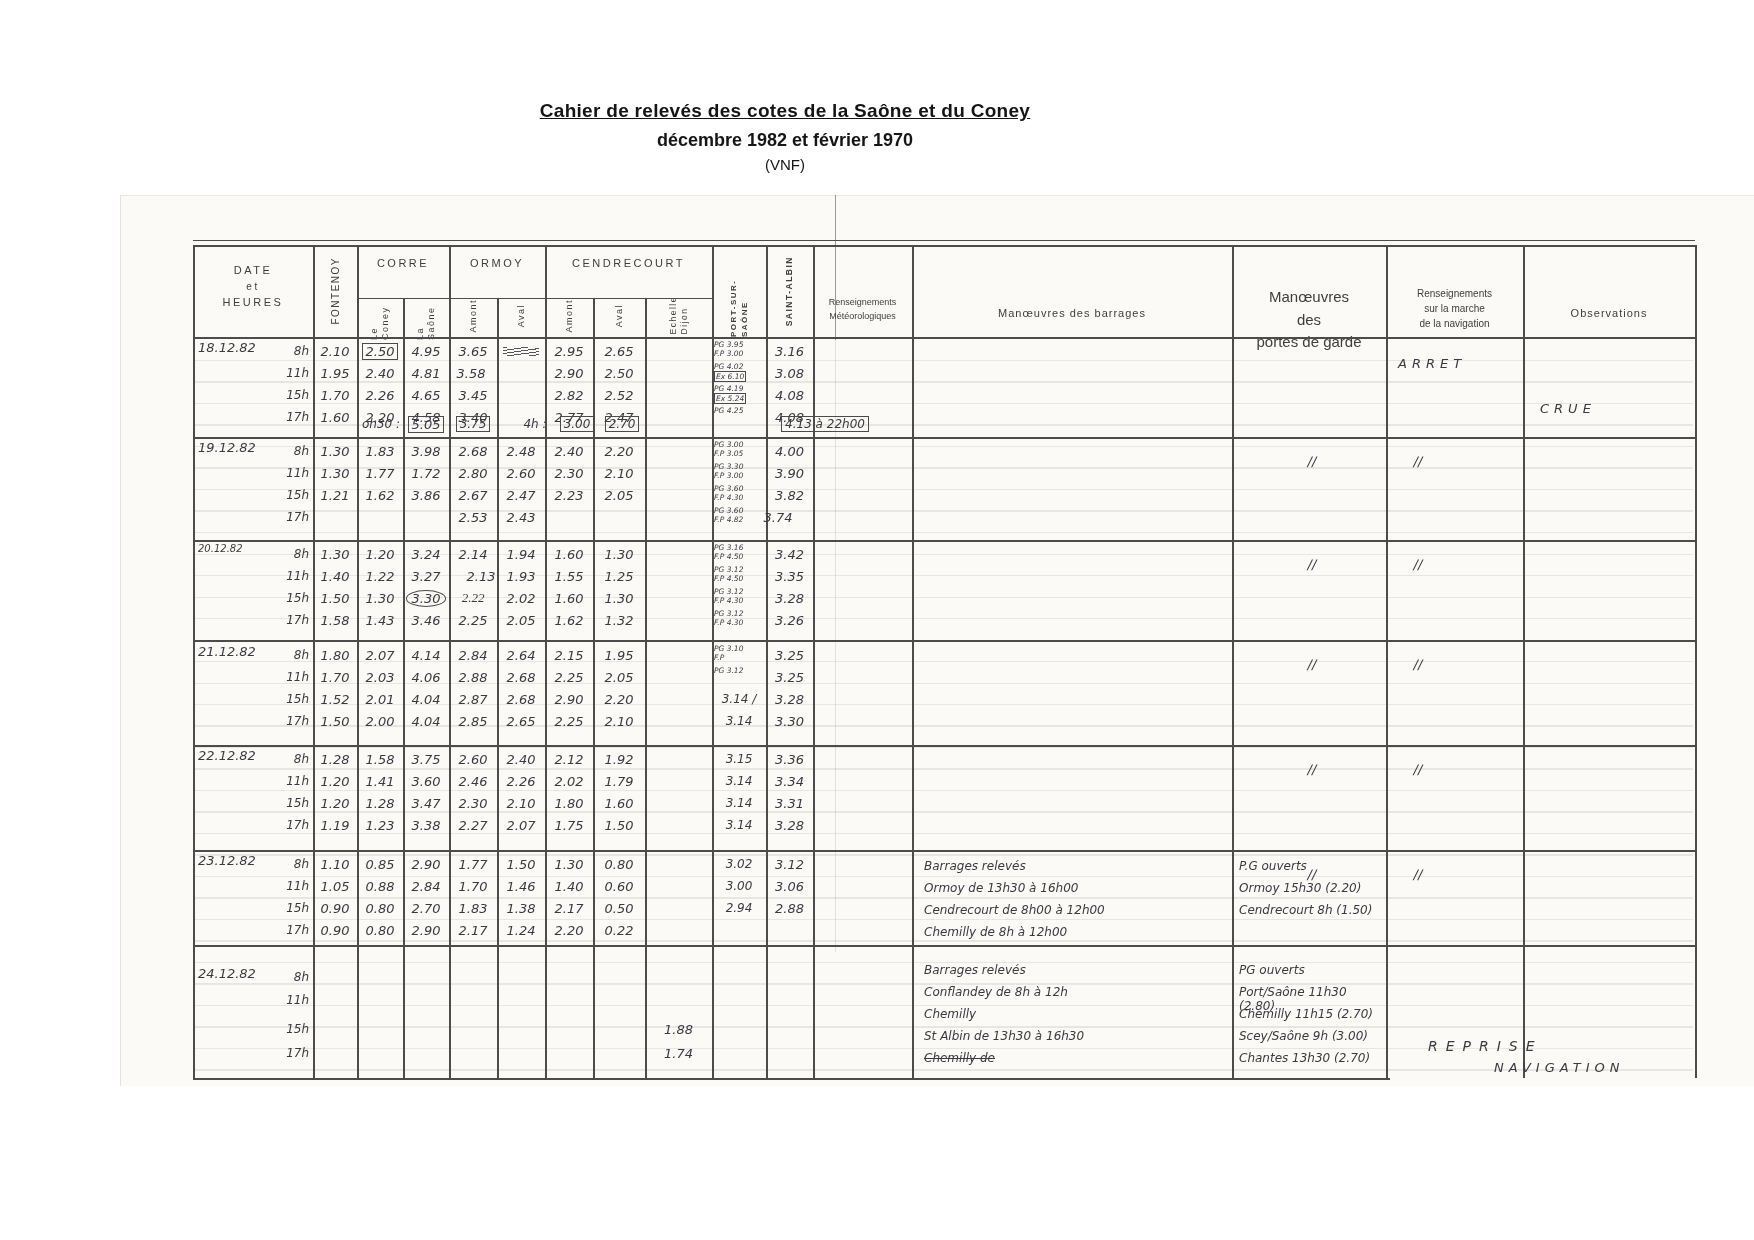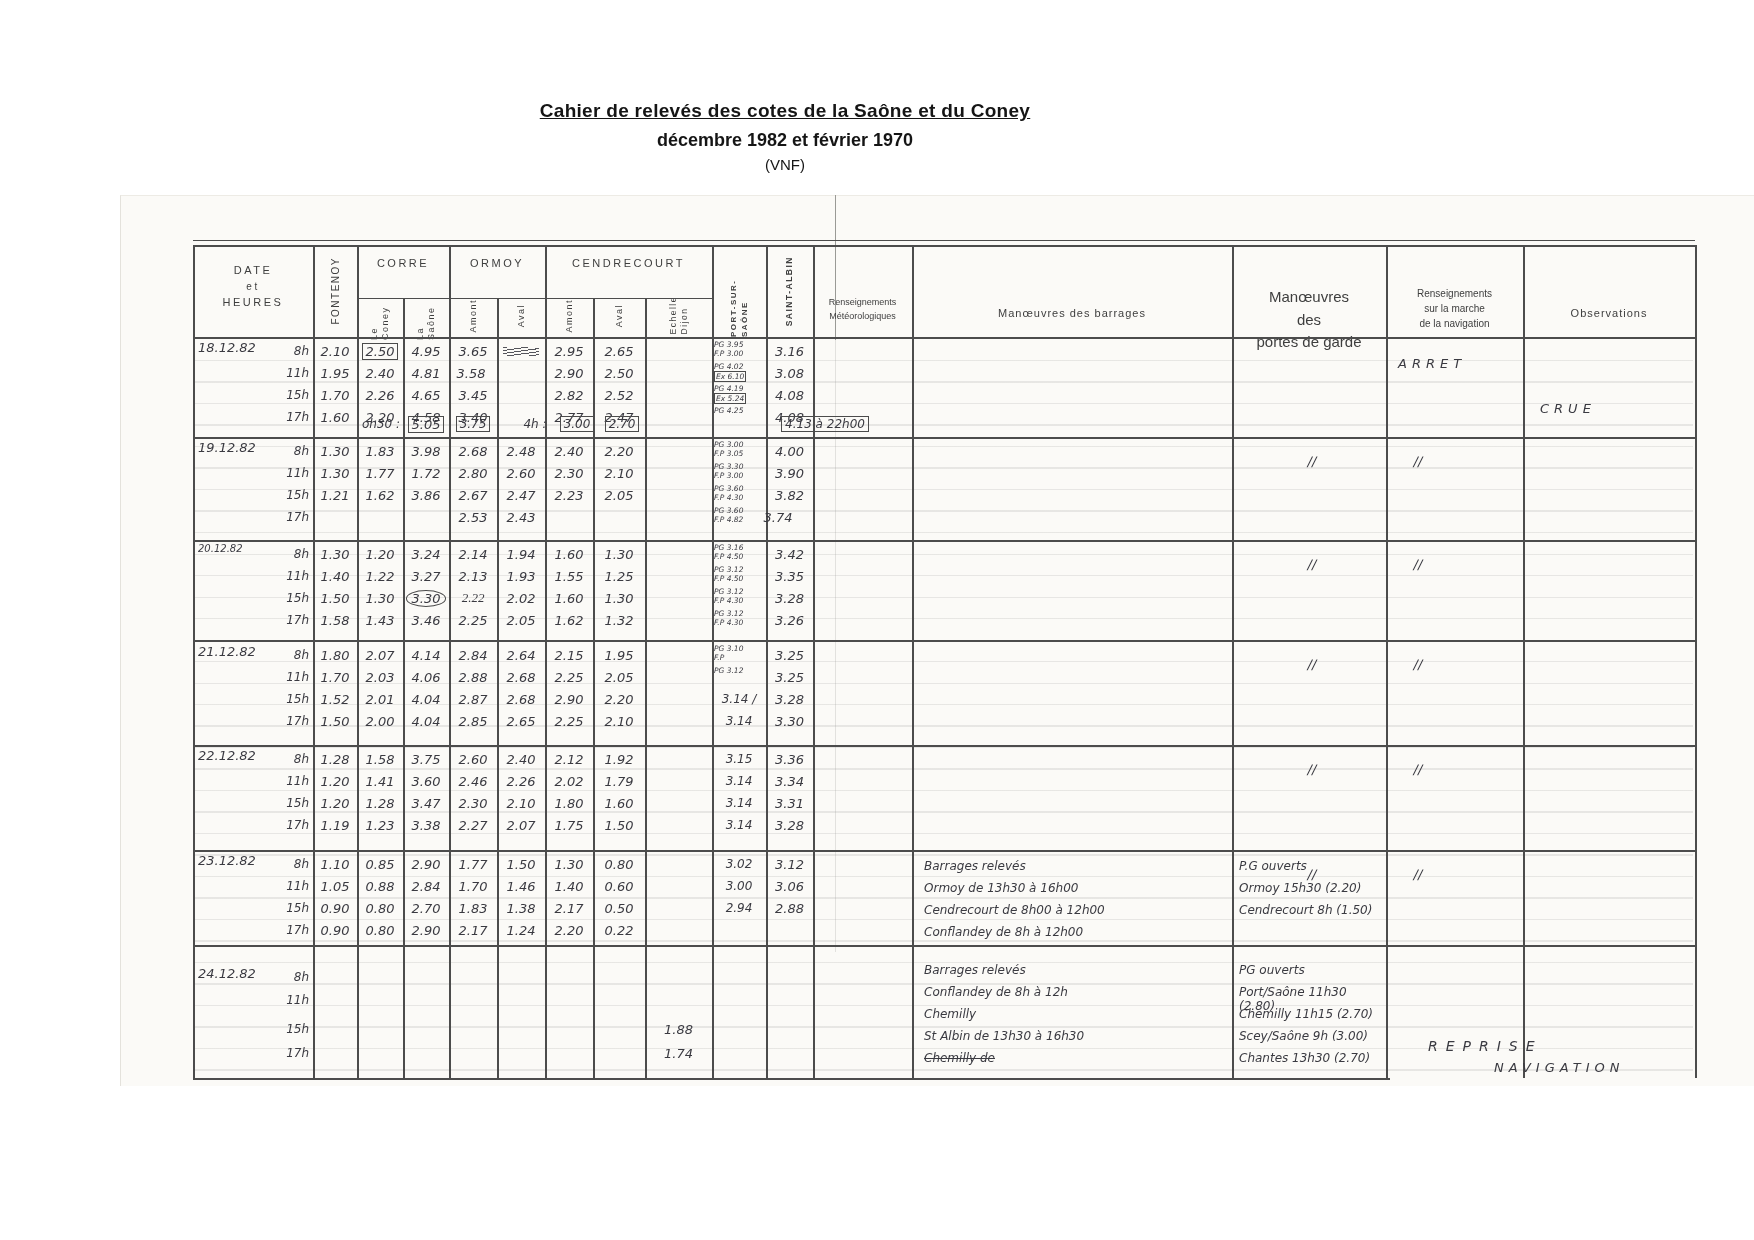--- a/index.html
+++ b/index.html
@@ -243,21 +243,21 @@
       <div class="hw cell" style="left: 357px; top: 566px; width: 46px;">1.22</div>
       <div class="hw cell" style="left: 357px; top: 588px; width: 46px;">1.30</div>
       <div class="hw cell" style="left: 357px; top: 610px; width: 46px;">1.43</div>
       <div class="hw cell" style="left: 403px; top: 544px; width: 46px;">3.24</div>
       <div class="hw cell" style="left: 403px; top: 566px; width: 46px;">3.27</div>
       <div class="hw cell" style="left: 403px; top: 588px; width: 46px;">
         <span class="circled">3.30</span>
       </div>
       <div class="hw cell" style="left: 403px; top: 610px; width: 46px;">3.46</div>
       <div class="hw cell" style="left: 449px; top: 544px; width: 48px;">2.14</div>
-      <div class="hw cell" style="left: 449px; top: 566px; width: 48px;">2.13</div>
+      <div class="hw cell" style="left: 449px; top: 566px; width: 48px; padding-left: 8px;">2.13</div>
       <div class="hw cell" style="left: 449px; top: 588px; width: 48px; font-family: Liberation Serif, serif;">2.22</div>
       <div class="hw cell" style="left: 449px; top: 610px; width: 48px;">2.25</div>
       <div class="hw cell" style="left: 497px; top: 544px; width: 48px;">1.94</div>
       <div class="hw cell" style="left: 497px; top: 566px; width: 48px;">1.93</div>
       <div class="hw cell" style="left: 497px; top: 588px; width: 48px;">2.02</div>
       <div class="hw cell" style="left: 497px; top: 610px; width: 48px;">2.05</div>
       <div class="hw cell" style="left: 545px; top: 544px; width: 48px;">1.60</div>
       <div class="hw cell" style="left: 545px; top: 566px; width: 48px;">1.55</div>
       <div class="hw cell" style="left: 545px; top: 588px; width: 48px;">1.60</div>
       <div class="hw cell" style="left: 545px; top: 610px; width: 48px;">1.62</div>
@@ -415,21 +415,21 @@
       <div class="hw cell" style="left: 766px; top: 876px; width: 47px;">3.06</div>
       <div class="hw cell" style="left: 766px; top: 898px; width: 47px;">2.88</div>
       <div class="hw cell" style="left: 712px; top: 854px; width: 54px; font-size: 12px;">3.02</div>
       <div class="hw cell" style="left: 712px; top: 876px; width: 54px; font-size: 12px;">3.00</div>
       <div class="hw cell" style="left: 712px; top: 898px; width: 54px; font-size: 12px;">2.94</div>
       <div class="hw cell" style="left: 1290px; top: 864px; width: 44px; font-size: 13px;">∕∕</div>
       <div class="hw cell" style="left: 1396px; top: 864px; width: 44px; font-size: 13px;">∕∕</div>
       <div class="hw" style="left: 924px; top: 859px; width: 305px; font-size: 12px;">Barrages relevés</div>
       <div class="hw" style="left: 924px; top: 881px; width: 305px; font-size: 12px;">Ormoy de 13h30 à 16h00</div>
       <div class="hw" style="left: 924px; top: 903px; width: 305px; font-size: 12px;">Cendrecourt de 8h00 à 12h00</div>
-      <div class="hw" style="left: 924px; top: 925px; width: 305px; font-size: 12px;">Conflandey de 8h à 12h00</div>
+      <div class="hw" style="left: 924px; top: 925px; width: 305px; font-size: 12px;">Chemilly de 8h à 12h00</div>
       <div class="hw" style="left: 1239px; top: 859px; width: 145px; font-size: 12px;">P.G ouverts</div>
       <div class="hw" style="left: 1239px; top: 881px; width: 145px; font-size: 12px;">Ormoy 15h30 (2.20)</div>
       <div class="hw" style="left: 1239px; top: 903px; width: 145px; font-size: 12px;">Cendrecourt 8h (1.50)</div>
       <div class="hw" style="left: 198px; top: 966px; width: 100px; font-size: 13px;">24.12.82</div>
       <div class="hw cell right" style="left: 235px; top: 967px; width: 74px; padding-right: 4px; font-size: 12px;">8h</div>
       <div class="hw cell right" style="left: 235px; top: 990px; width: 74px; padding-right: 4px; font-size: 12px;">11h</div>
       <div class="hw cell right" style="left: 235px; top: 1019px; width: 74px; padding-right: 4px; font-size: 12px;">15h</div>
       <div class="hw cell right" style="left: 235px; top: 1043px; width: 74px; padding-right: 4px; font-size: 12px;">17h</div>
       <div class="hw cell" style="left: 645px; top: 1019px; width: 67px;">1.88</div>
       <div class="hw cell" style="left: 645px; top: 1043px; width: 67px;">1.74</div>

